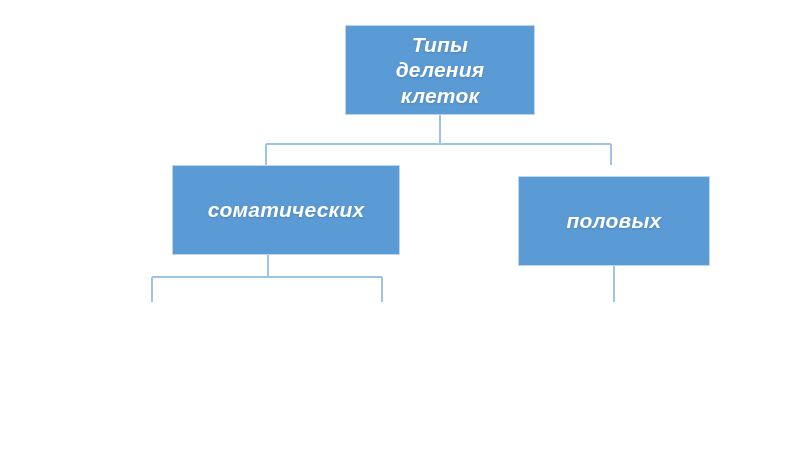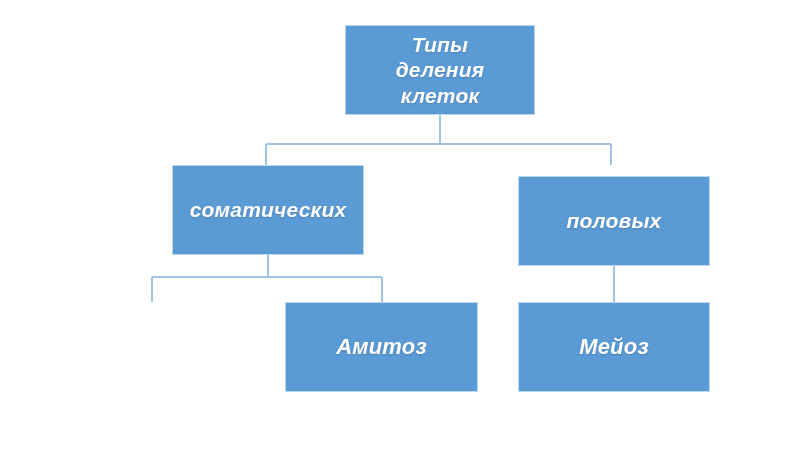--- a/index.html
+++ b/index.html
@@ -51,21 +51,21 @@
     left: 345px;
     top: 25px;
     width: 190px;
     height: 90px;
   }
   #node-root .node-label { font-size: 21px; }
   
   #node-somatic {
     left: 172px;
     top: 165px;
-    width: 192px;
+    width: 228px;
     height: 90px;
   }
   #node-somatic .node-label { font-size: 21px; }
   #node-germ {
     left: 518px;
     top: 176px;
     width: 192px;
     height: 90px;
   }
   #node-germ .node-label { font-size: 21px; }
@@ -120,21 +120,15 @@
 
   <div class="node" id="node-somatic">
     <span class="node-label">соматических</span>
   </div>
 
   <div class="node" id="node-germ">
     <span class="node-label">половых</span>
   </div>
 
 
-  <div class="node" id="node-amitosis">
-    <span class="node-label">Амитоз</span>
-  </div>
 
-  <div class="node" id="node-meiosis">
-    <span class="node-label">Мейоз</span>
-  </div>
 
 </div>
 
 </body></html>

